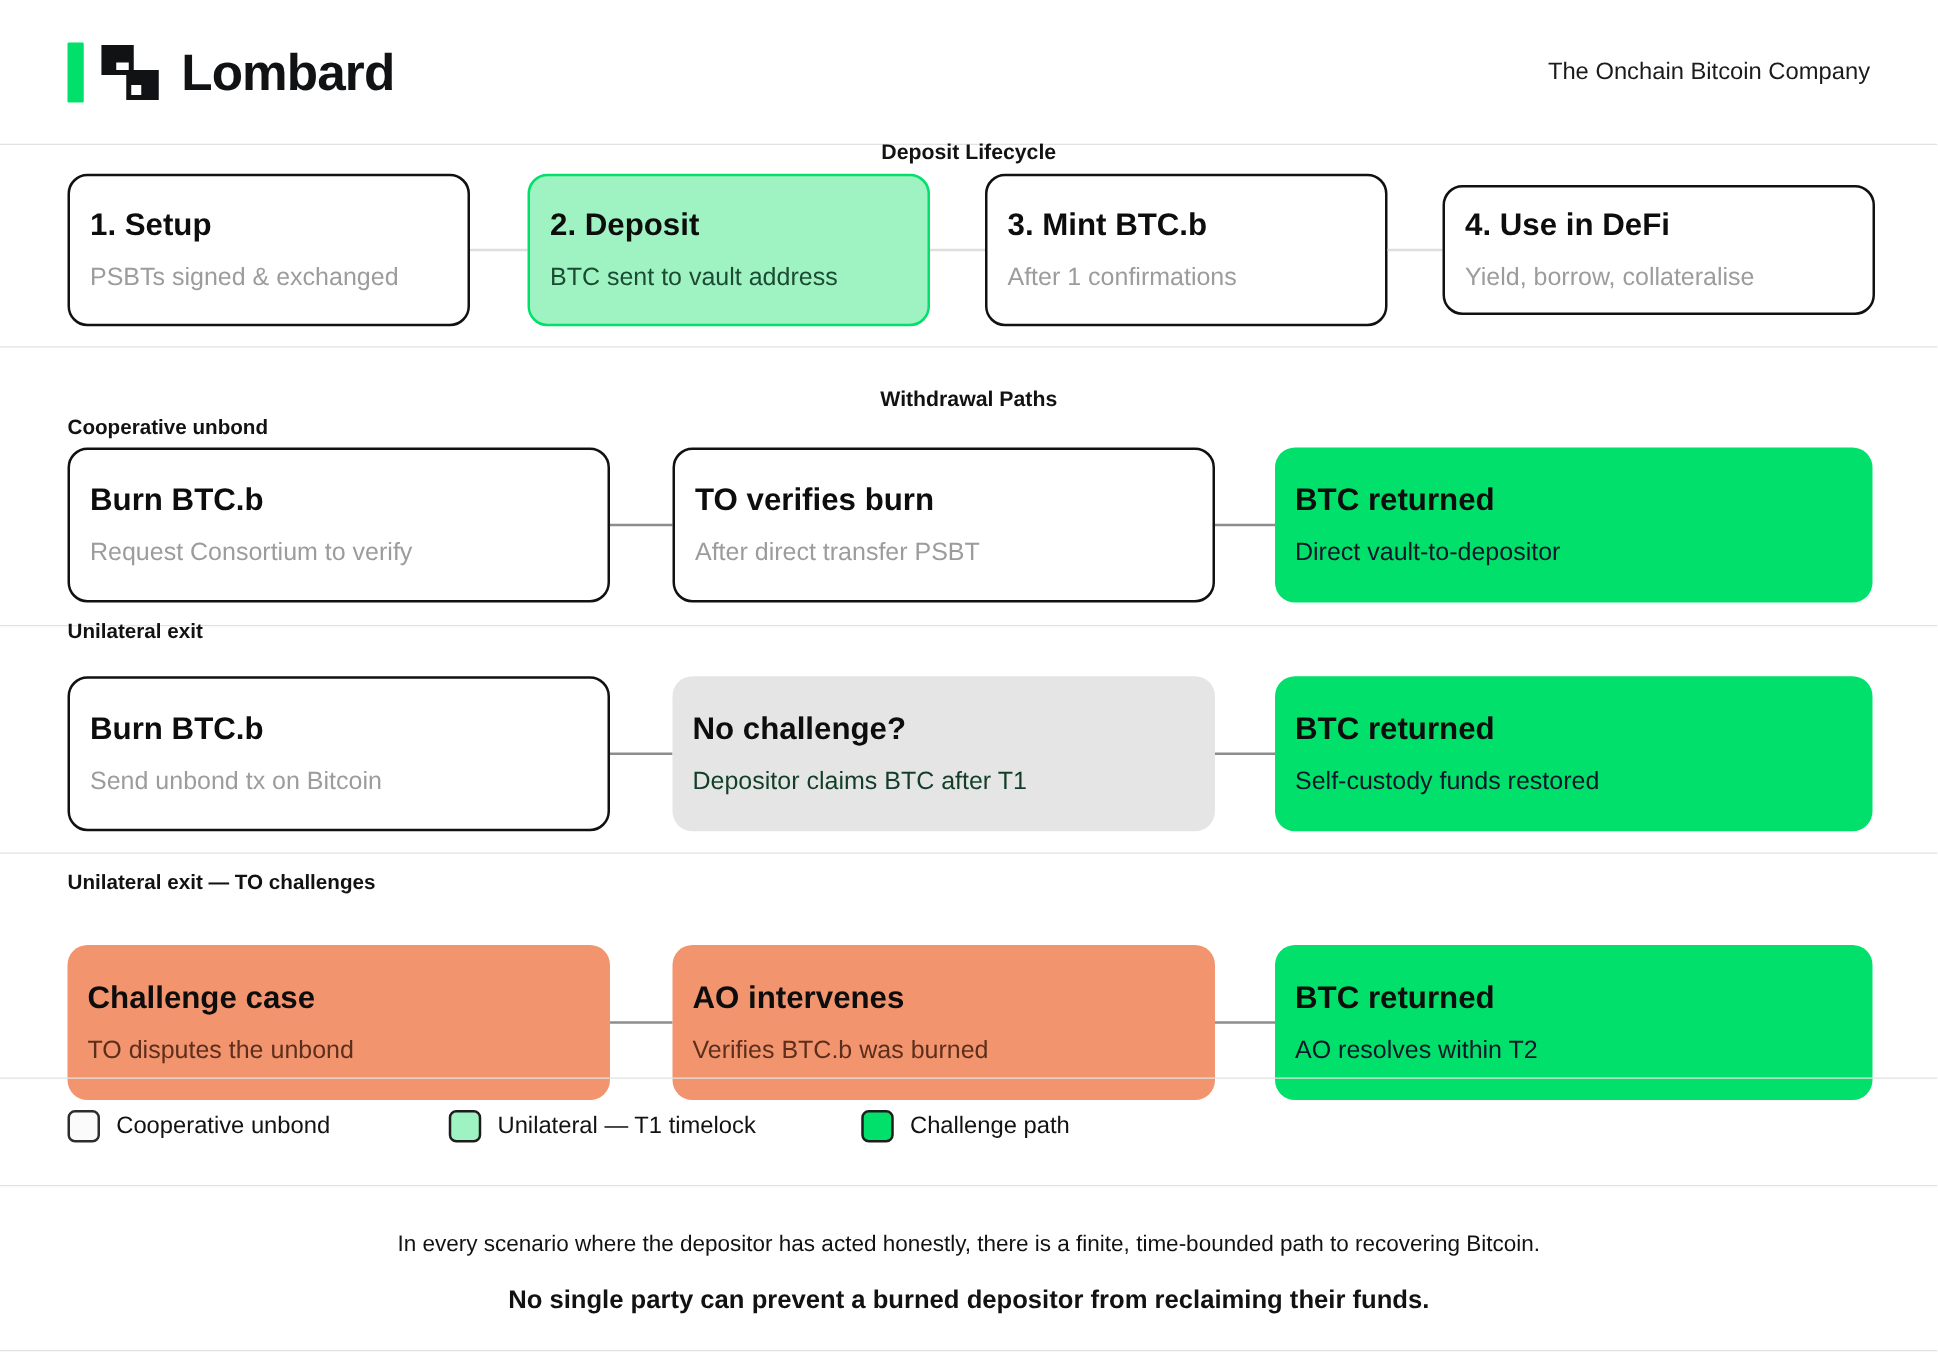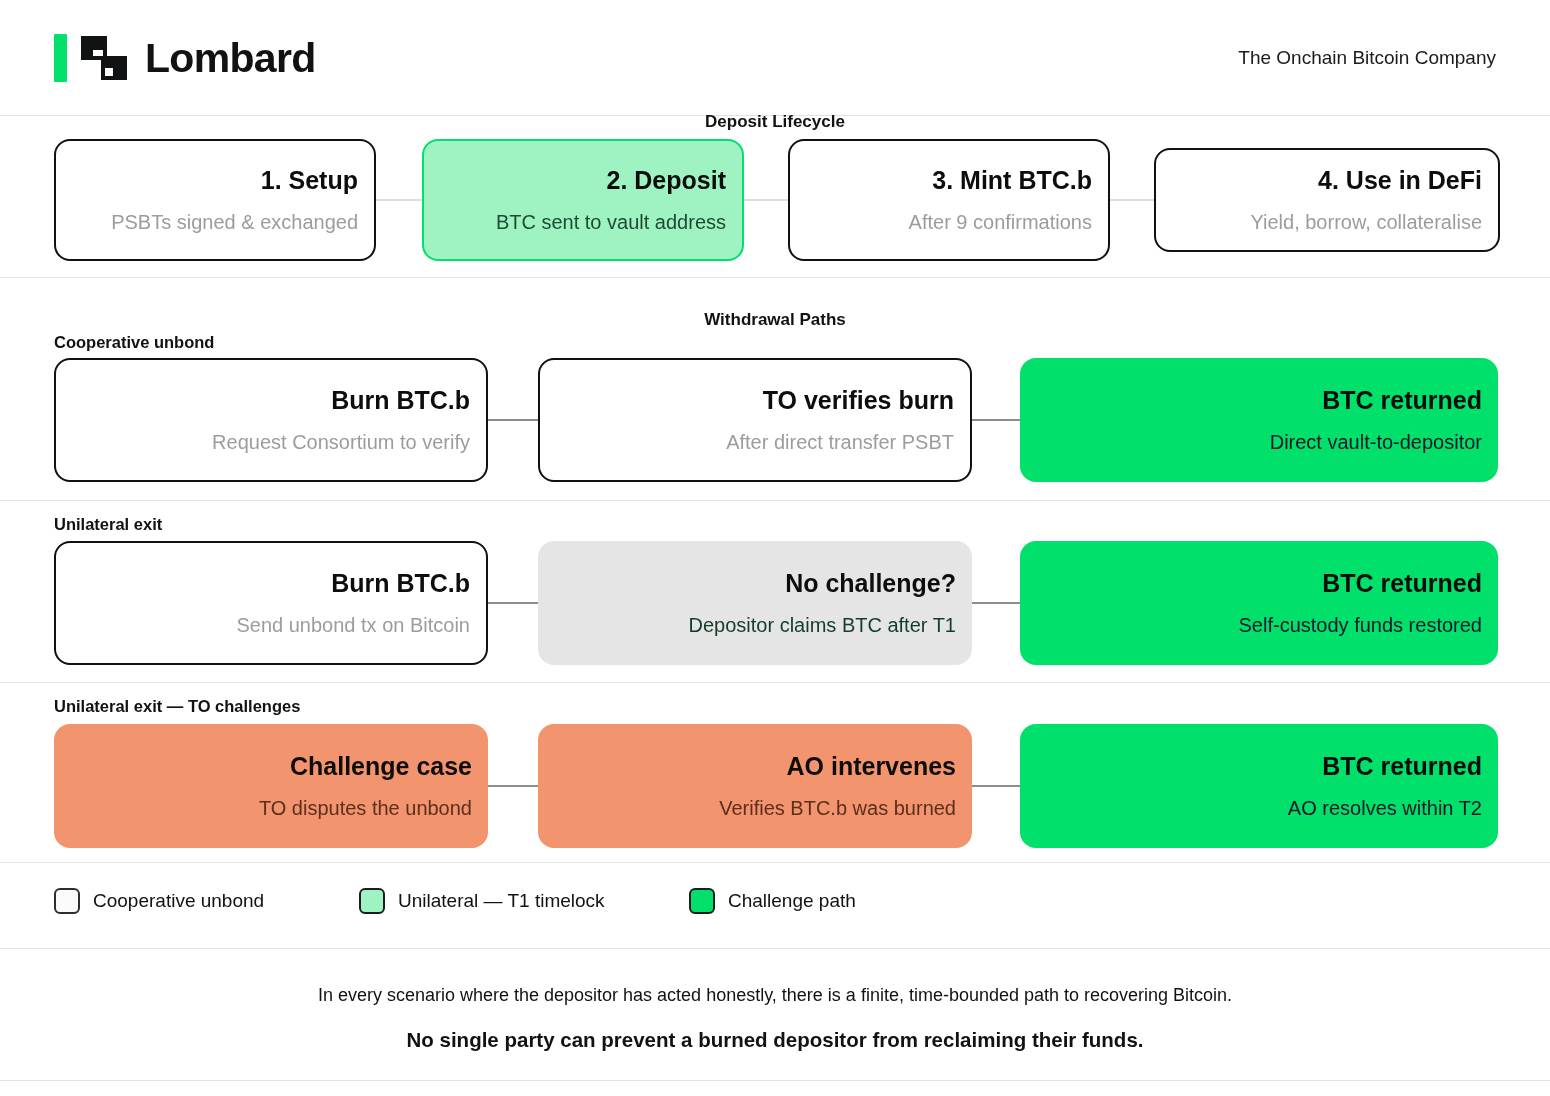--- a/index.html
+++ b/index.html
@@ -35,21 +35,21 @@
     position:absolute; width:1550px; text-align:center;
     font-size:17px; font-weight:700; color:#121212;
   }
   .row-label {
     position:absolute; left:54px; font-size:16.5px; font-weight:700; color:#121212;
   }
 
   
   .flow-row { position:absolute; left:54px; display:flex; align-items:center; }
   .node {
-    display:flex; flex-direction:column; align-items:flex-end; justify-content:center;
+    display:flex; flex-direction:column; align-items:flex-start; justify-content:center;
     border-radius:16px; text-align:center; padding: 4px 16px;
   }
   .node .n-title { font-size:25px; font-weight:700; line-height:1.15; color:#0d0d0d; }
   .node .n-sub { font-size:20px; font-weight:400; line-height:1.2; margin-top:16px; }
 
   .node.plain { background:#ffffff; border:2.5px solid #111111; }
   .node.plain .n-sub { color:#9c9c9c; }
 
   .node.mint-out { background:#9FF2C2; border:2.5px solid #00E06A; }
   .node.mint-out .n-sub { color:#1c4b33; }
@@ -108,21 +108,21 @@
       <div class="n-sub">PSBTs signed &amp; exchanged</div>
     </div>
     <div class="connector light" style="width:46px;"></div>
     <div class="node mint-out" style="width:322px;height:122px;">
       <div class="n-title">2. Deposit</div>
       <div class="n-sub">BTC sent to vault address</div>
     </div>
     <div class="connector light" style="width:44px;"></div>
     <div class="node plain" style="width:322px;height:122px;">
       <div class="n-title">3. Mint BTC.b</div>
-      <div class="n-sub">After 9 confirmations</div>
+      <div class="n-sub">After 1 confirmations</div>
     </div>
     <div class="connector light" style="width:44px;"></div>
     <div class="node plain" style="width:346px;height:104px;">
       <div class="n-title">4. Use in DeFi</div>
       <div class="n-sub">Yield, borrow, collateralise</div>
     </div>
   </div>
 
   <div class="divider" style="top:277px;"></div>
 
@@ -142,21 +142,21 @@
     </div>
     <div class="connector" style="width:48px;"></div>
     <div class="node green" style="width:478px;height:124px;">
       <div class="n-title">BTC returned</div>
       <div class="n-sub">Direct vault-to-depositor</div>
     </div>
   </div>
 
   <div class="divider" style="top:500px;"></div>
 
-  <div class="row-label" style="top:515px;text-align:center;">Unilateral exit</div>
+  <div class="row-label" style="top:496px;text-align:center;">Unilateral exit</div>
 
   <div class="flow-row" style="top:541px;">
     <div class="node plain" style="width:434px;height:124px;">
       <div class="n-title">Burn BTC.b</div>
       <div class="n-sub">Send unbond tx on Bitcoin</div>
     </div>
     <div class="connector" style="width:50px;"></div>
     <div class="node mint" style="width:434px;height:124px;">
       <div class="n-title">No challenge?</div>
       <div class="n-sub">Depositor claims BTC after T1</div>
@@ -165,21 +165,21 @@
     <div class="node green" style="width:478px;height:124px;">
       <div class="n-title">BTC returned</div>
       <div class="n-sub">Self-custody funds restored</div>
     </div>
   </div>
 
   <div class="divider" style="top:682px;"></div>
 
   <div class="row-label" style="top:697px;">Unilateral exit — TO challenges</div>
 
-  <div class="flow-row" style="top:724px;">
+  <div class="flow-row" style="top:756px;">
     <div class="node salmon" style="width:434px;height:124px;">
       <div class="n-title">Challenge case</div>
       <div class="n-sub">TO disputes the unbond</div>
     </div>
     <div class="connector" style="width:50px;"></div>
     <div class="node salmon" style="width:434px;height:124px;">
       <div class="n-title">AO intervenes</div>
       <div class="n-sub">Verifies BTC.b was burned</div>
     </div>
     <div class="connector" style="width:48px;"></div>

